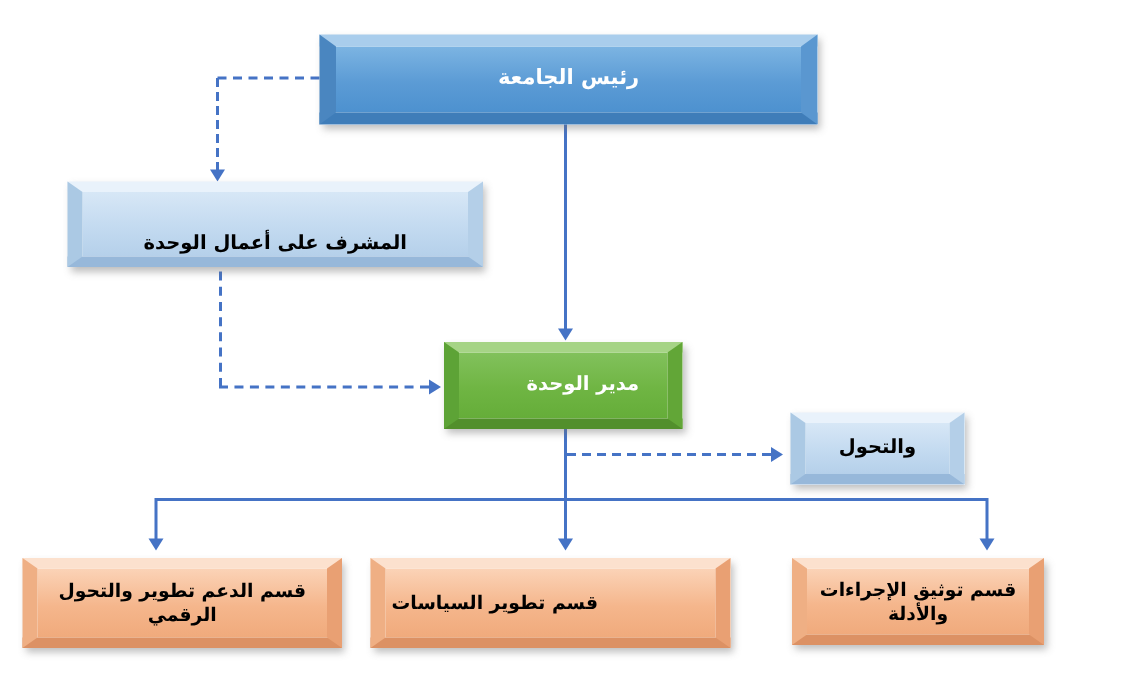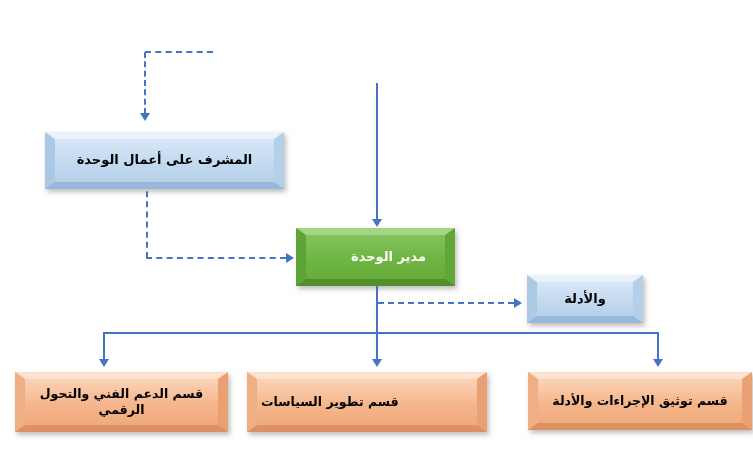--- a/index.html
+++ b/index.html
@@ -34,26 +34,26 @@
     color:#ffffff;font-size:13px;
   }
   .salmon{
     background:linear-gradient(180deg,#fbd3b7 0%,#f5b68c 55%,#f0aa7c 100%);
     border-width:7px 10px 7px 10px;
     border-color:#fce1ce #e9a073 #dc9164 #efaf84;
     color:#000000;font-size:12.5px;
   }
   
   .n-president  {left:213px;top:23px; width:332px;height:60px;}
-  .n-supervisor {left:45px; top:132px;width:239px;height:57px;}
+  .n-supervisor {left:45px; top:121px;width:277px;height:57px;align-items:flex-end;}
   .n-manager    {left:296px;top:228px;width:159px;height:58px;padding-left:26px;}
   .n-secretariat{left:527px;top:275px;width:116px;height:48px;}
   .n-dept1      {left:15px; top:372px;width:213px;height:60px;}
   .n-dept2      {left:247px;top:372px;width:240px;height:60px;justify-content:flex-end;}
-  .n-dept3      {left:528px;top:372px;width:224px;height:58px;}
+  .n-dept3      {left:528px;top:372px;width:168px;height:58px;}
   
   .hline{position:absolute;height:2px;background:#4573c5;}
   .vline{position:absolute;width:2px;background:#4573c5;}
   .hdash{position:absolute;height:0;border-top:2px dashed #4573c5;}
   .vdash{position:absolute;width:0;border-left:2px dashed #4573c5;}
   .arr-down{position:absolute;width:0;height:0;
     border-left:5px solid transparent;border-right:5px solid transparent;
     border-top:8px solid #4573c5;}
   .arr-right{position:absolute;width:0;height:0;
     border-top:5px solid transparent;border-bottom:5px solid transparent;
@@ -80,35 +80,38 @@
 
   <div class="hdash" style="left:378px;top:302px;width:136px;"></div>
   <div class="arr-right" style="left:514px;top:298px;"></div>
 
   <div class="hline" style="left:104px;top:332px;width:554px;"></div>
   <div class="vline" style="left:103px;top:332px;height:28px;"></div>
   <div class="arr-down" style="left:99px;top:359px;"></div>
   <div class="vline" style="left:657px;top:332px;height:28px;"></div>
   <div class="arr-down" style="left:653px;top:359px;"></div>
 
+  <div class="box blue n-president">
+    <span class="lbl">رئيس الجامعة</span>
+  </div>
 
   <div class="box lightblue n-supervisor">
     <span class="lbl">المشرف على أعمال الوحدة</span>
   </div>
 
   <div class="box green n-manager">
     <span class="lbl">مدير الوحدة</span>
   </div>
 
   <div class="box lightblue n-secretariat">
-    <span class="lbl">والأدلة</span>
+    <span class="lbl">والتحول</span>
   </div>
 
   <div class="box salmon n-dept1">
-    <span class="lbl">قسم الدعم الفني والتحول الرقمي</span>
+    <span class="lbl">قسم الدعم تطوير والتحول الرقمي</span>
   </div>
 
   <div class="box salmon n-dept2">
     <span class="lbl">قسم تطوير السياسات</span>
   </div>
 
   <div class="box salmon n-dept3">
     <span class="lbl">قسم توثيق الإجراءات والأدلة</span>
   </div>
 

